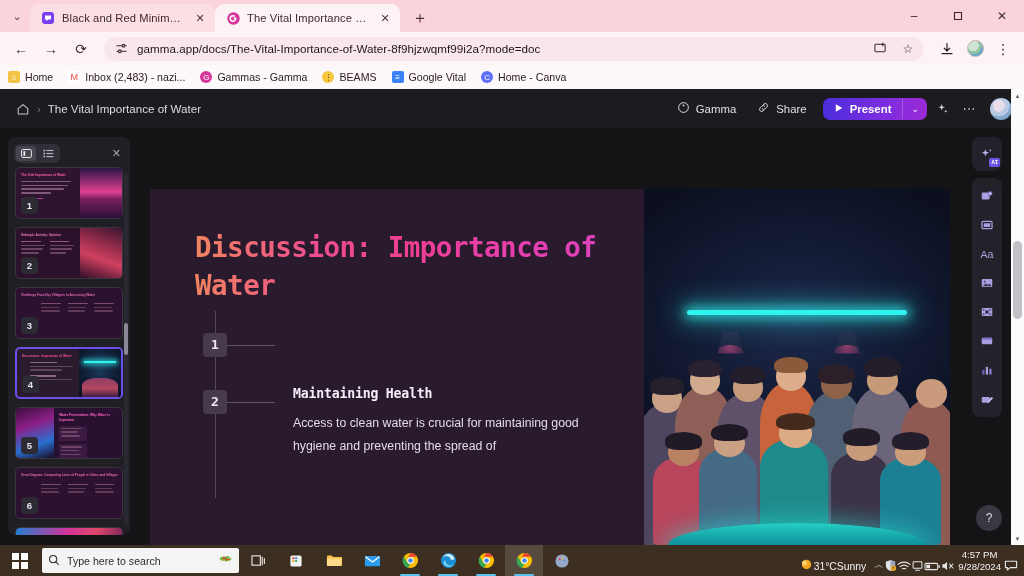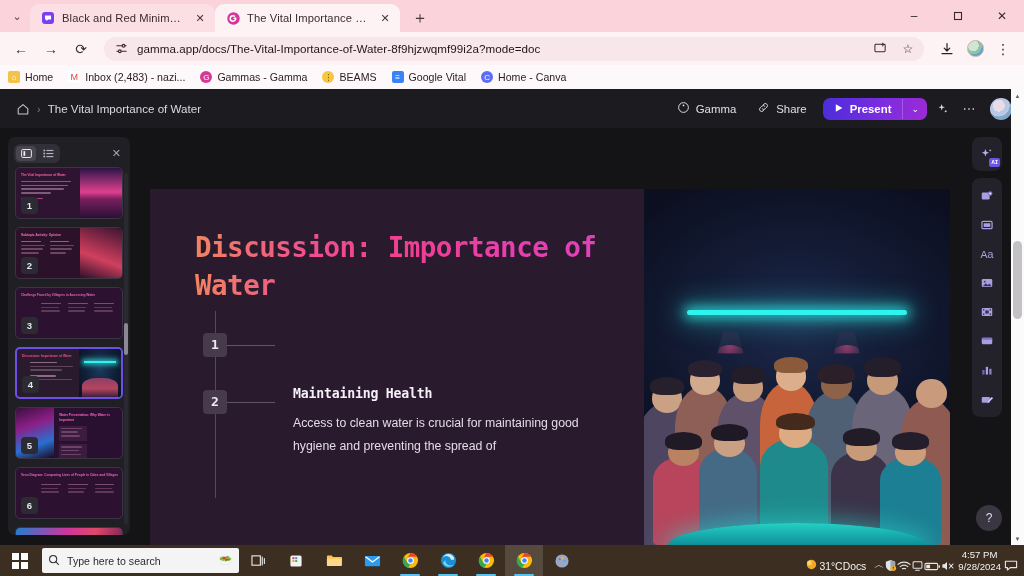--- a/index.html
+++ b/index.html
@@ -739,21 +739,21 @@
     </div>
 
     <div class="tray">
       <span class="tray-ic">
         <svg width="15" height="15" viewBox="0 0 16 16">
             <circle cx="8" cy="8" r="5" fill="#f5a623"></circle>
             <circle cx="5.8" cy="6.4" r="2.6" fill="#ffd36b"></circle>
           </svg>
       </span>
       <span>31°C</span>
-      <span>Docs</span>
+      <span>Sunny</span>
       <span class="tray-ic" style="margin-left:8px;">︿</span>
       <span class="tray-ic">
         <svg width="13" height="13" viewBox="0 0 14 14">
             <path d="M7 1.2 12 3v4c0 3-2.2 5.2-5 5.8C4.2 12.2 2 10 2 7V3z" fill="#dfe3ea"></path>
             <path d="M7 1.2 12 3v4c0 3-2.2 5.2-5 5.8z" fill="#9aa6b6"></path>
             <circle cx="10" cy="10" r="3" fill="#f2b134"></circle>
             <path d="M10 8.2v2.1M10 11.4v.5" stroke="#3a2a10" stroke-width="1"></path>
           </svg>
       </span>
       <span class="tray-ic">

